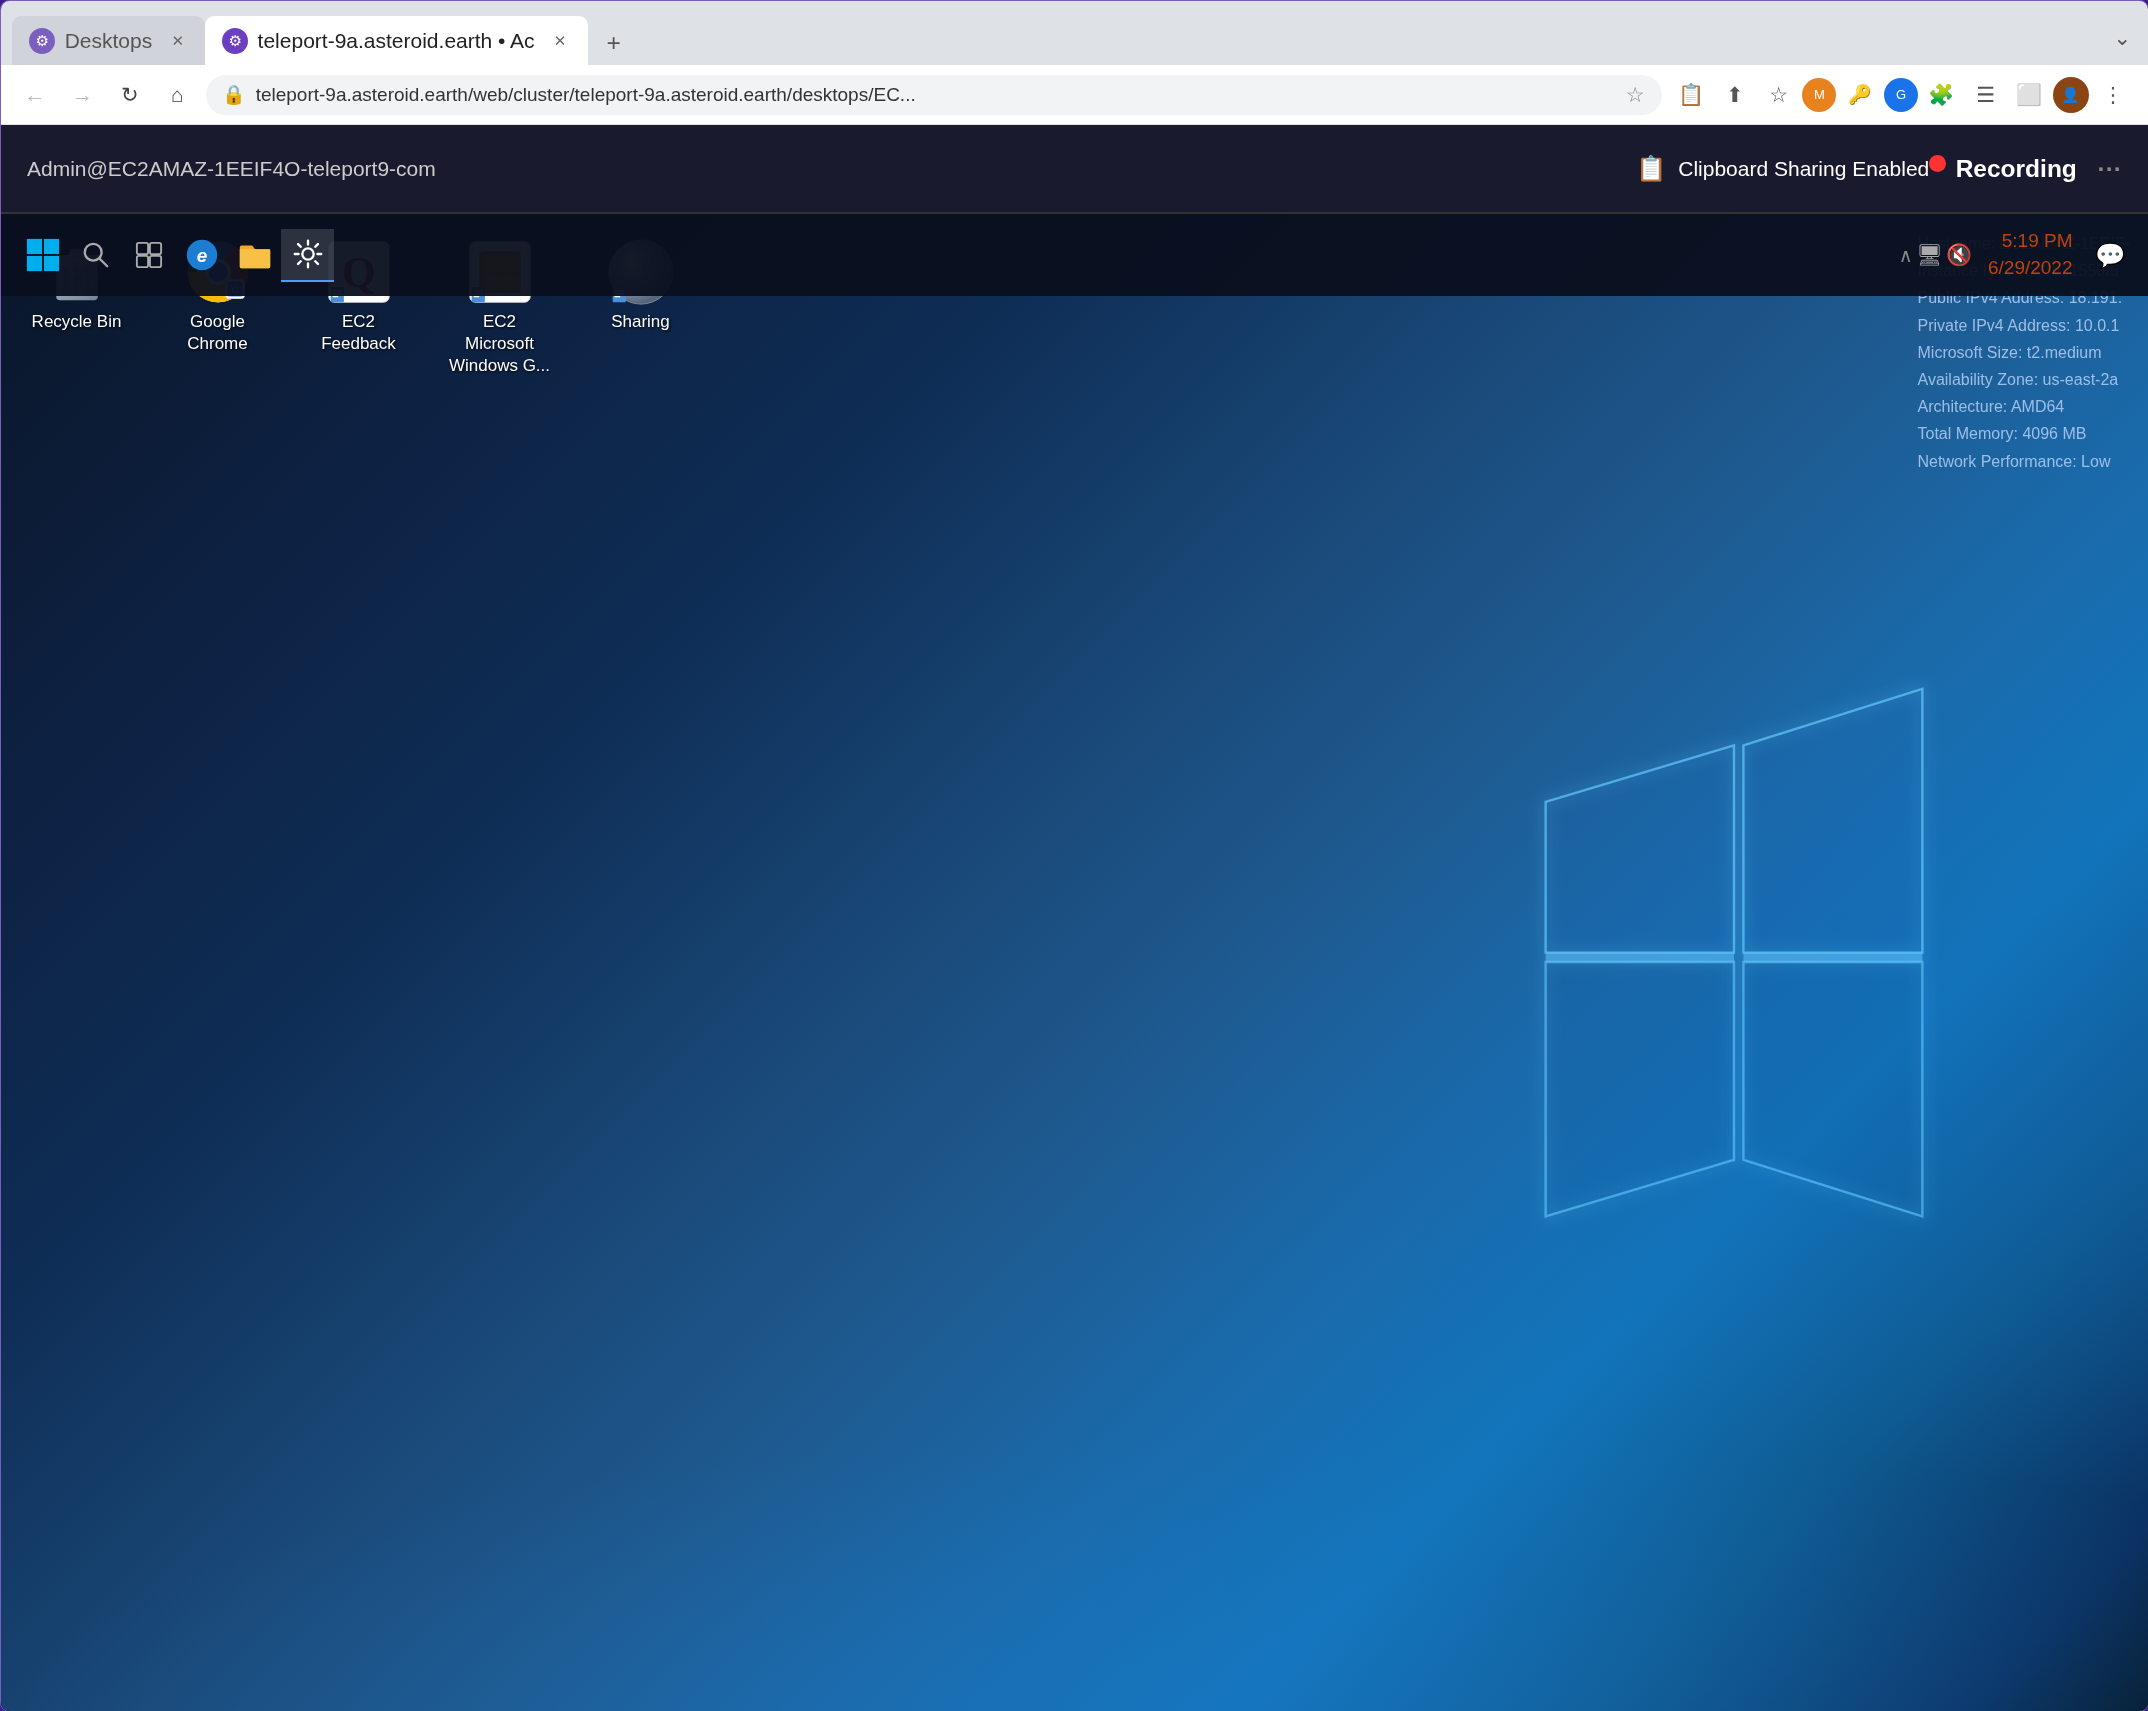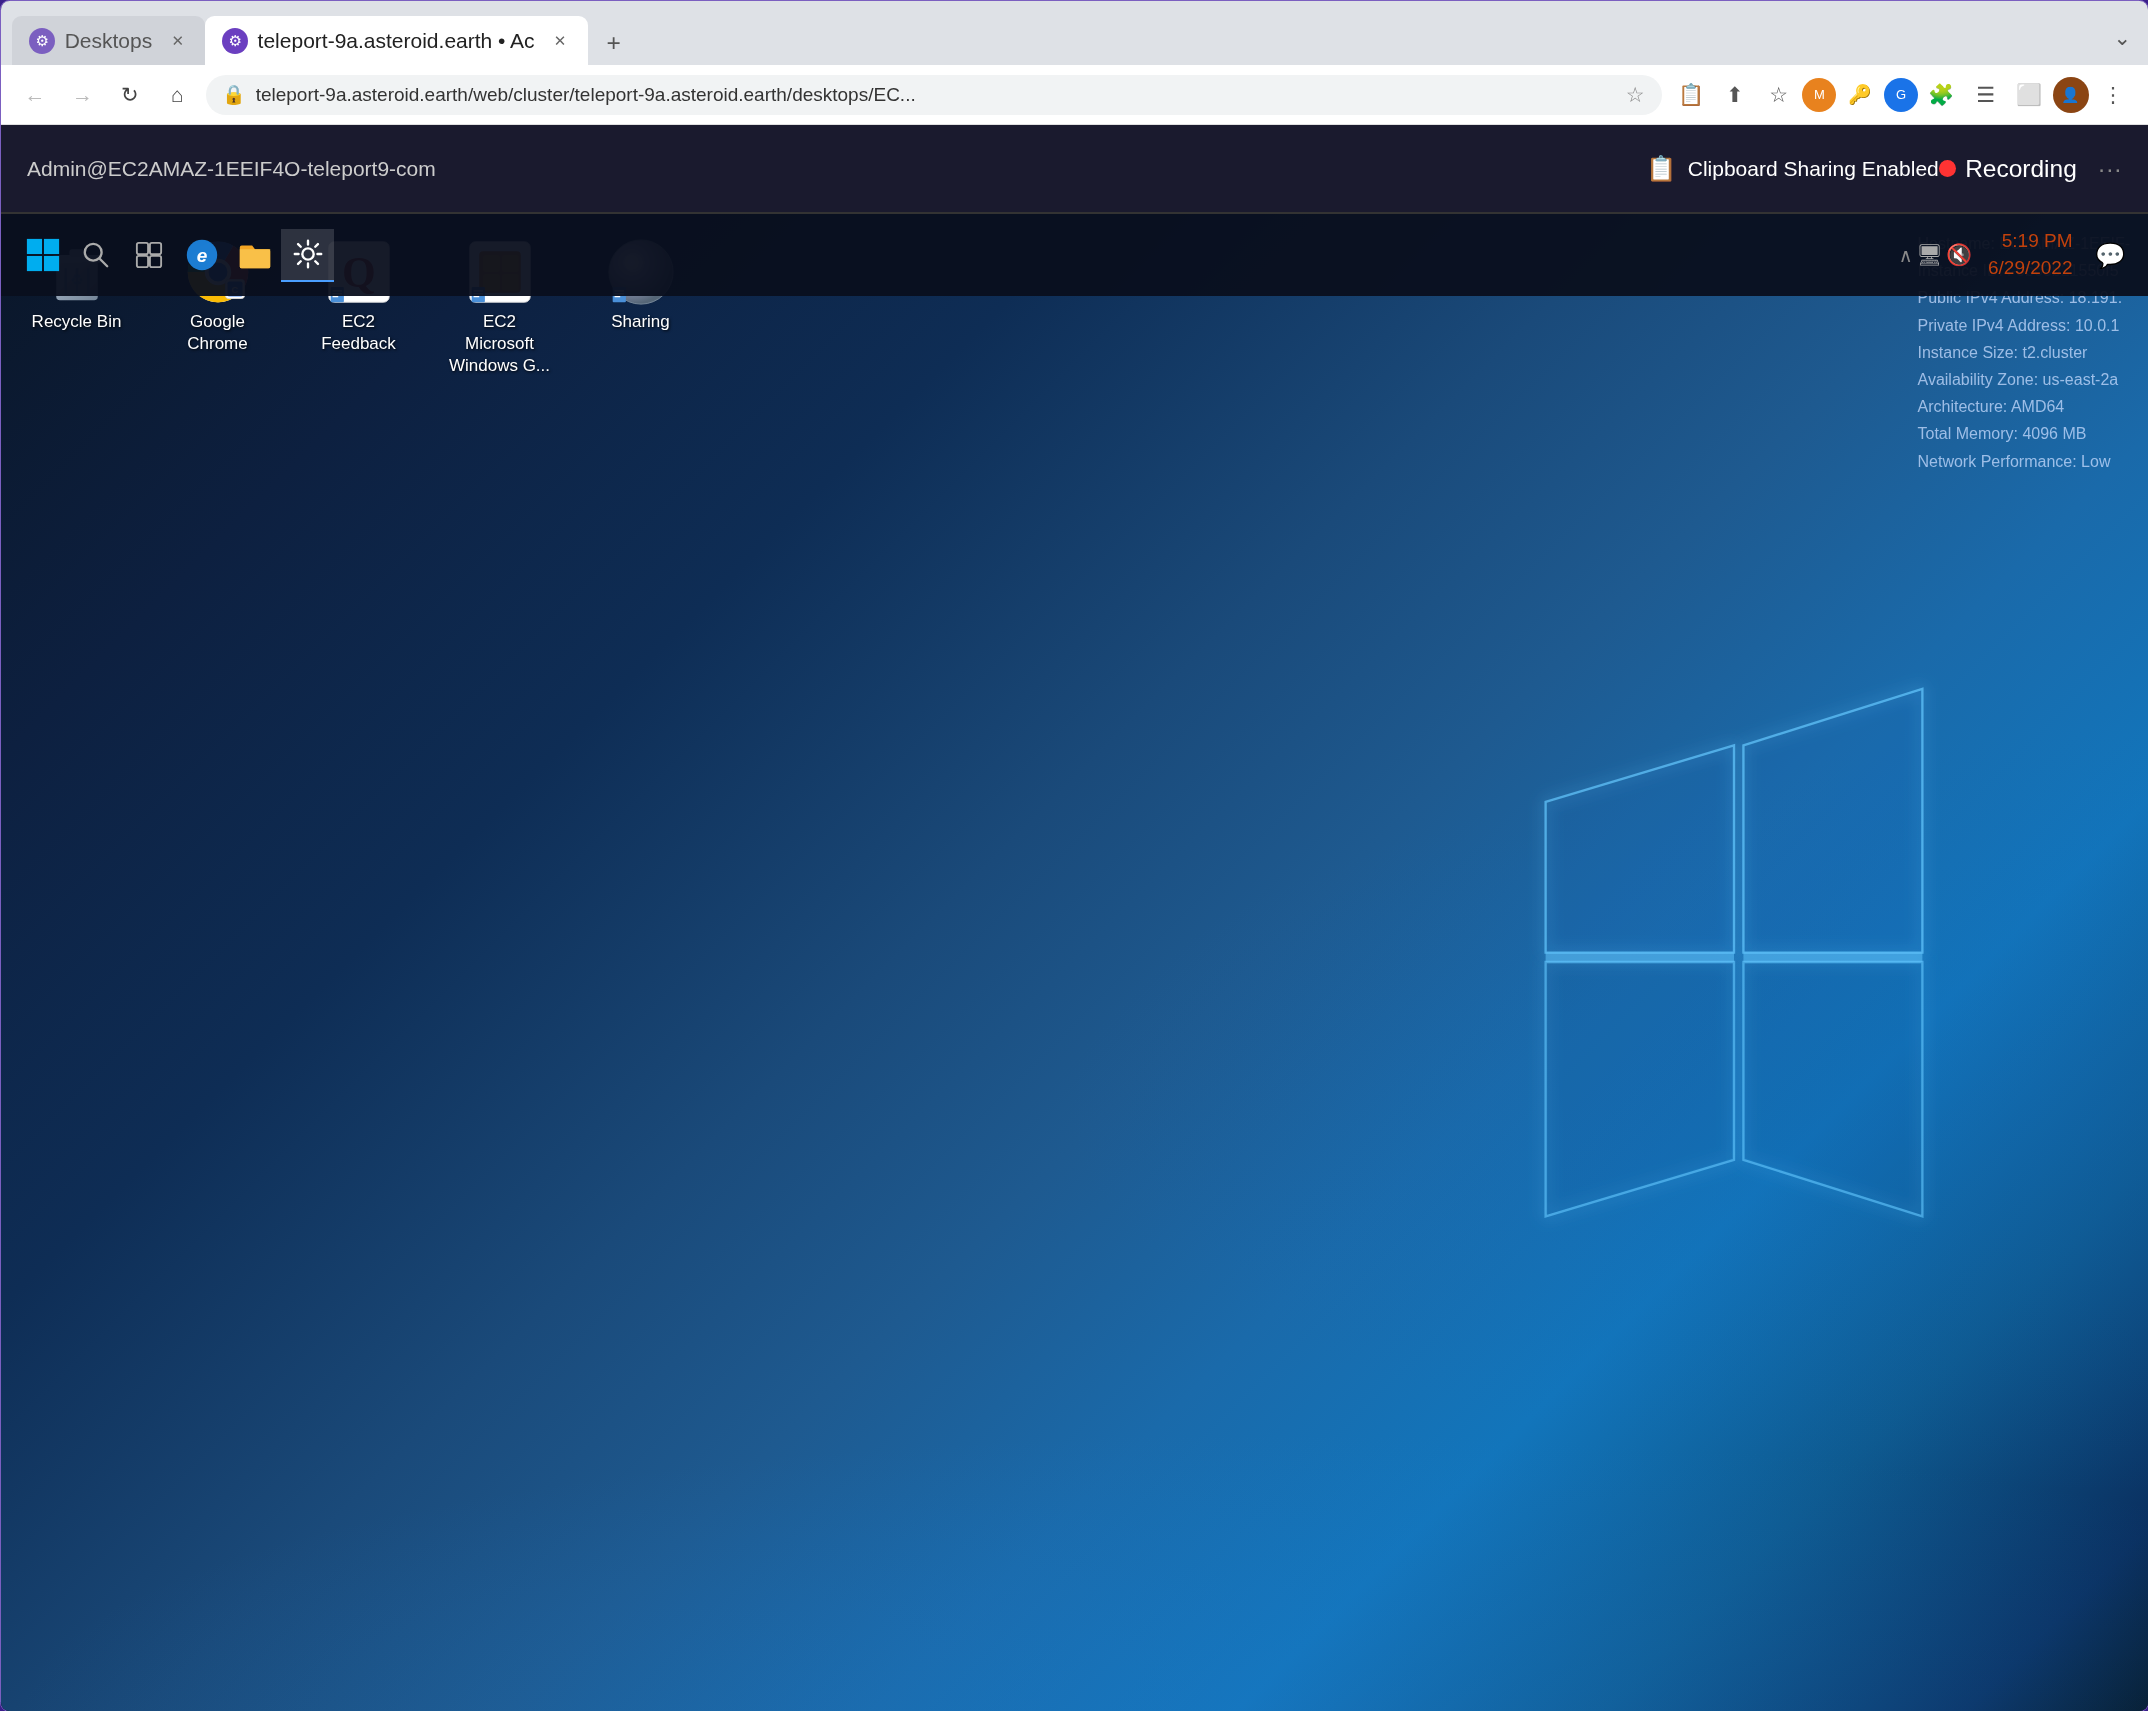--- a/index.html
+++ b/index.html
@@ -198,25 +198,25 @@
       color: #fff;
       font-size: 21px;
     }
 
     .clipboard-icon {
       font-size: 24.5px;
     }
 
     .recording-section {
       display: flex;
-      align-items: center;
       gap: 9.4px;
       margin-left: auto;
       color: #fff;
       font-size: 24.5px;
+      font-weight: bold;
     }
 
     .recording-dot {
       width: 17px;
       height: 17px;
       background: #ff3333;
       border-radius: 50%;
       animation: blink 1s infinite;
     }
 
@@ -559,21 +559,21 @@
           <path d="M60,300 L260,300 L260,310 L60,310 Z" fill="rgba(100,200,255,0.5)"></path>
           <path d="M270,300 L460,300 L460,310 L270,310 Z" fill="rgba(100,200,255,0.5)"></path>
         </svg>
       </div>
 
       <div class="system-info">
         <div>Hostname: EC2AMAZ-1EEIF-</div>
         <div>Instance ID: i-0b63b21550f5</div>
         <div>Public IPv4 Address: 18.191.</div>
         <div>Private IPv4 Address: 10.0.1</div>
-        <div>Instance Size: t2.cluster</div>
+        <div>Microsoft Size: t2.medium</div>
         <div>Availability Zone: us-east-2a</div>
         <div>Architecture: AMD64</div>
         <div>Total Memory: 4096 MB</div>
         <div>Network Performance: Low</div>
       </div>
 
       <div class="desktop-icons">
 
         <div class="desktop-icon">
           <div class="icon-img">

